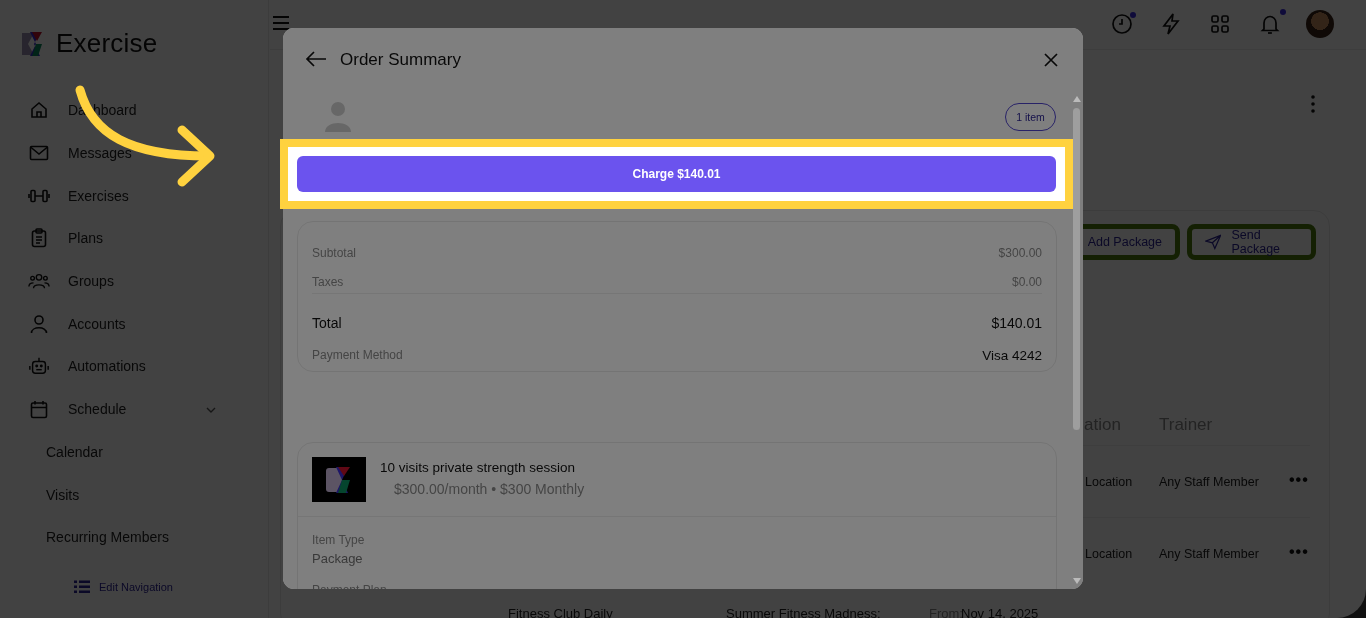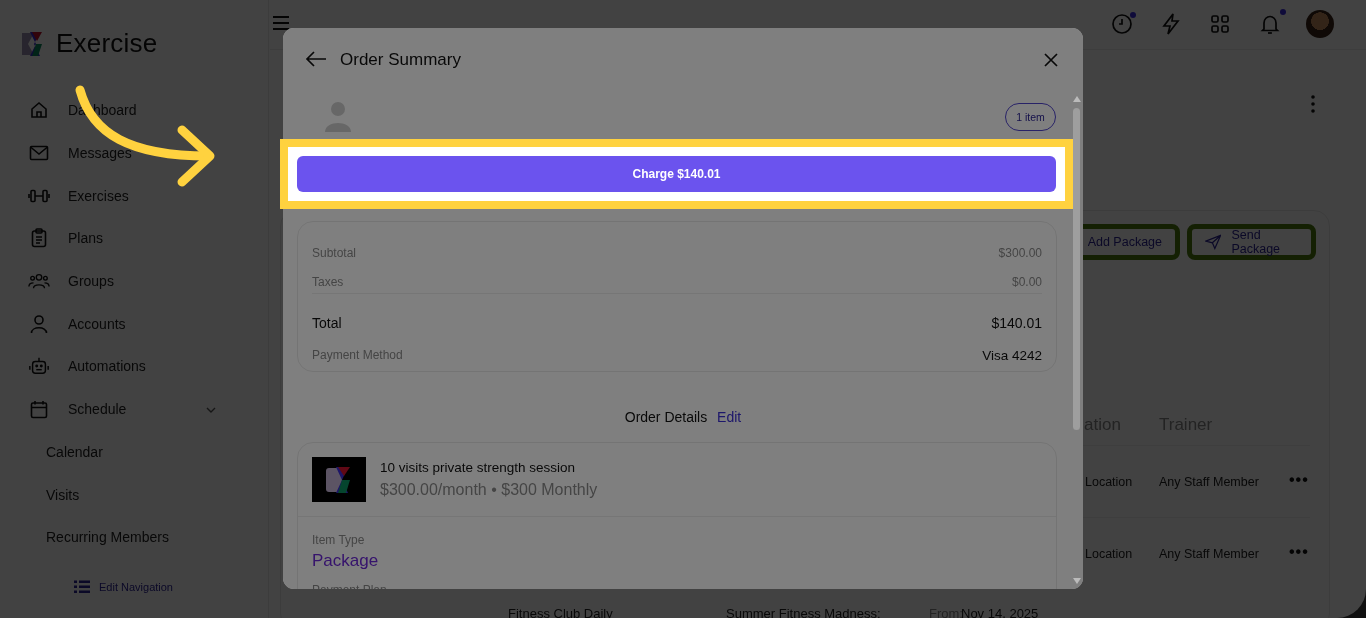--- a/index.html
+++ b/index.html
@@ -96,24 +96,24 @@
 
   .item-card {
     position: absolute; left: 14px; top: 414px; width: 760px; height: 200px;
     border: 1px solid #e9e9e9; border-radius: 16px;
   }
   .item-thumb {
     position: absolute; left: 14px; top: 14px; width: 54px; height: 45px; background: #000;
     display: flex; align-items: center; justify-content: center;
   }
   .item-title { position: absolute; left: 82px; top: 17px; font-size: 13.5px; color: #111; font-weight: 500; }
-  .item-sub { position: absolute; left: 82px; top: 38px; font-size: 16px; color: #8a8a8a; }
+  .item-sub { position: absolute; left: 96px; top: 38px; font-size: 14px; color: #8a8a8a; }
   .item-divider { position: absolute; left: 0; right: 0; top: 73px; height: 1px; background: #ededed; }
   .field-label { position: absolute; left: 14px; font-size: 12px; color: #8a8a8a; }
-  .field-value { position: absolute; left: 14px; font-size: 17px; color: #6d28d9; }
+  .field-value { position: absolute; left: 14px; font-size: 13px; color: #737373; }
 
   
   .highlight {
     position: absolute; left: 280px; top: 139px; width: 793px; height: 70px;
     border: 8px solid #ffd23f; background: #ffffff; z-index: 10;
   }
   .charge-btn {
     position: absolute; left: 9px; top: 9px; width: 759px; height: 36px;
     background: #6b53ee; border-radius: 6px; color: #fff; font-size: 12px; font-weight: bold;
     display: flex; align-items: center; justify-content: center; border: none;
@@ -334,24 +334,20 @@
     <div class="sum-row" style="top:85px">
       <span class="sum-strong">Total</span>
       <span class="sum-strong">$140.01</span>
     </div>
     <div class="sum-row" style="top:118px">
       <span class="sum-muted">Payment Method</span>
       <span class="sum-value">Visa 4242</span>
     </div>
   </div>
 
-  <div class="order-details">
-    <span class="od-label">Order Details</span>
-    <span class="od-edit">Edit</span>
-  </div>
 
   <div class="item-card">
     <div class="item-thumb">
       <svg width="30" height="34" viewBox="0 0 30 34">
         <rect x="2" y="5" width="16" height="24" rx="3" fill="#b8a9c9"></rect>
         <path d="M12 4 L24 4 L18 17 L24 30 L12 30 L18 17 Z" fill="#3a2bd1"></path>
         <path d="M18 17 L26 17 L22 30 L14 30 Z" fill="#0b8a5c"></path>
         <path d="M14 4 L26 4 L20 13 Z" fill="#c0102b"></path>
       </svg>
     </div>

